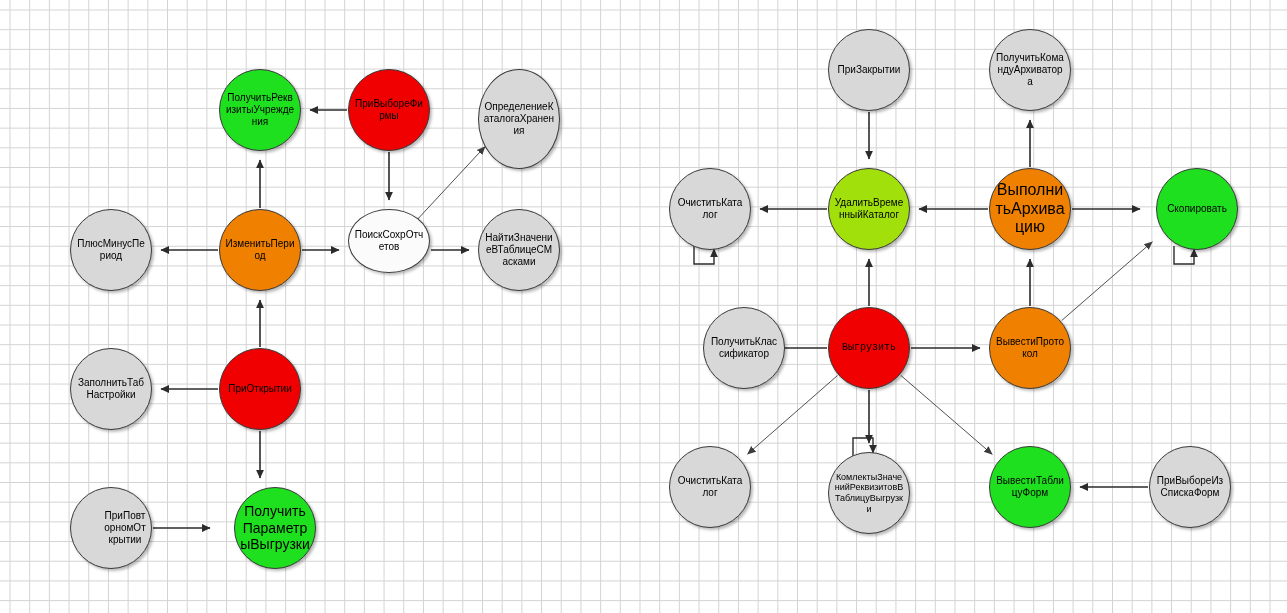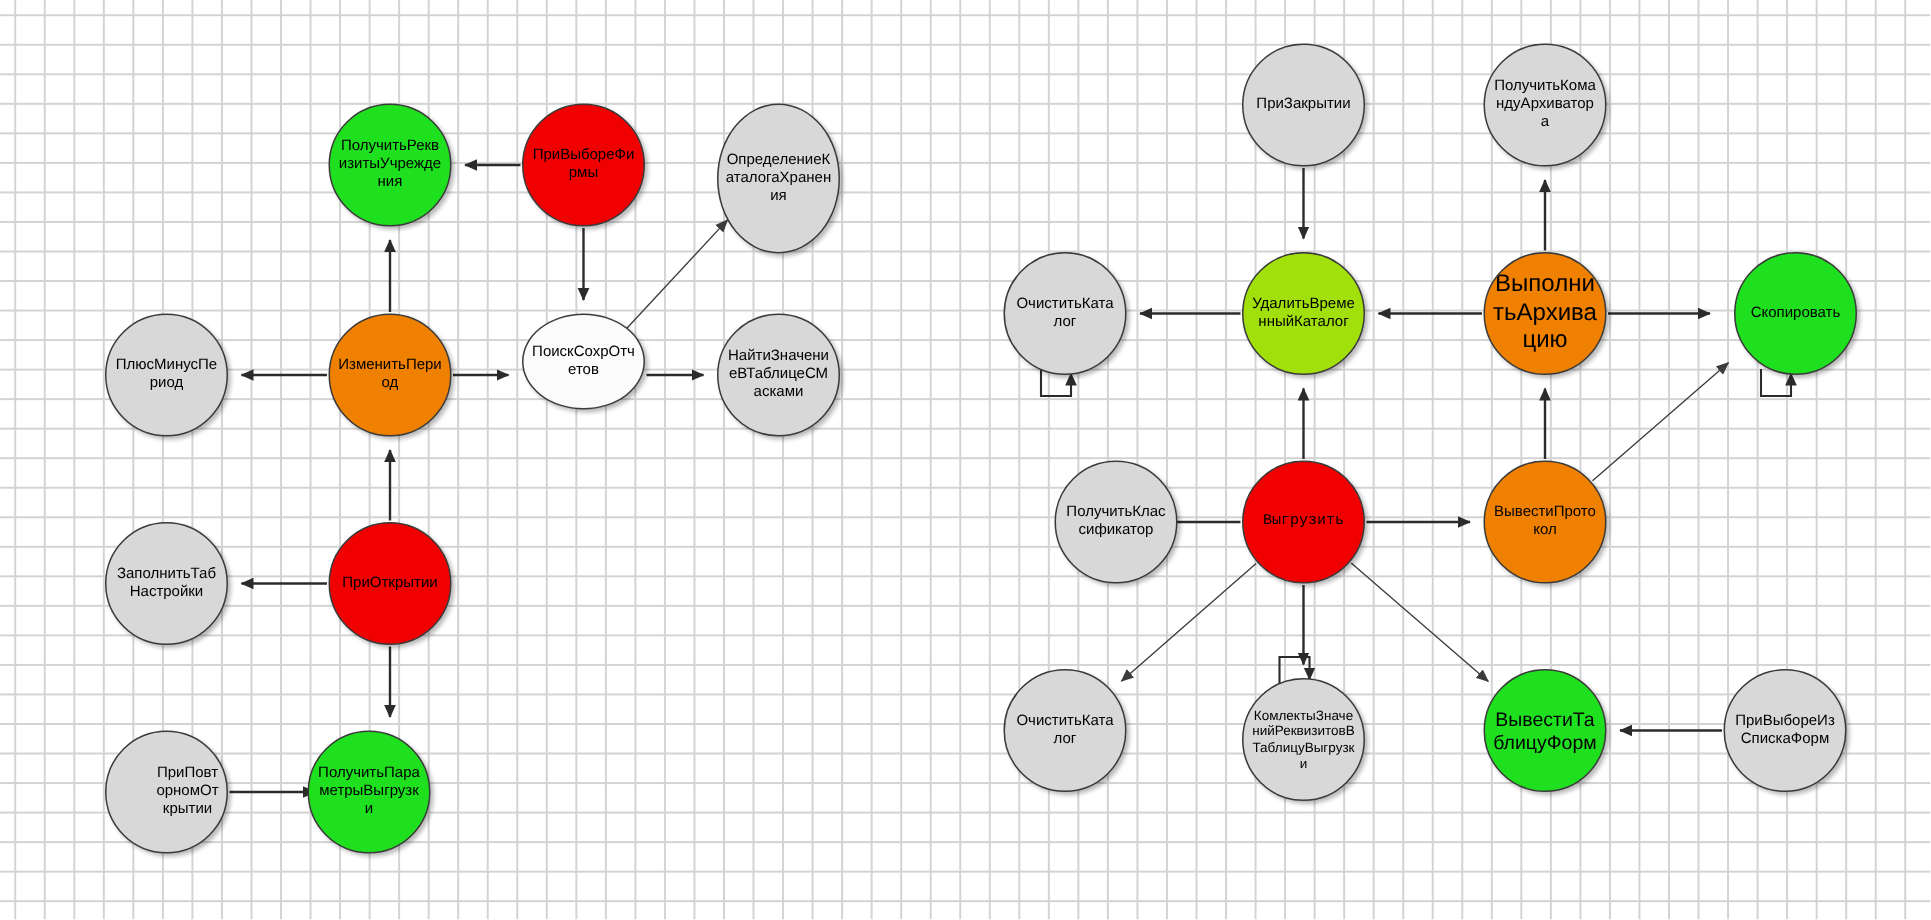--- a/index.html
+++ b/index.html
@@ -125,21 +125,21 @@
       </div>
       <div class="node f-gray" style="left: 70px; top: 348px; width: 82px; height: 82px; font-size: 10px;">
         <span class="lbl">ЗаполнитьТабНастройки</span>
       </div>
       <div class="node f-red" style="left: 219px; top: 348px; width: 82px; height: 82px; font-size: 10px;">
         <span class="lbl">ПриОткрытии</span>
       </div>
       <div class="node f-gray" style="left: 70px; top: 487px; width: 82px; height: 82px; font-size: 10px; padding-left: 28px;">
         <span class="lbl">ПриПовторномОткрытии</span>
       </div>
-      <div class="node f-green" style="left: 205px; top: 487px; width: 82px; height: 82px; font-size: 10px;">
+      <div class="node f-green" style="left: 234px; top: 487px; width: 82px; height: 82px; font-size: 14px;">
         <span class="lbl">ПолучитьПараметрыВыгрузки</span>
       </div>
       <div class="node f-gray" style="left: 828px; top: 29px; width: 82px; height: 82px; font-size: 10px;">
         <span class="lbl">ПриЗакрытии</span>
       </div>
       <div class="node f-gray" style="left: 989px; top: 29px; width: 82px; height: 82px; font-size: 10px;">
         <span class="lbl">ПолучитьКомандуАрхиватора</span>
       </div>
       <div class="node f-gray" style="left: 669px; top: 168px; width: 82px; height: 82px; font-size: 10px;">
         <span class="lbl">ОчиститьКаталог</span>
@@ -161,20 +161,20 @@
       </div>
       <div class="node f-orange" style="left: 989px; top: 307px; width: 82px; height: 82px; font-size: 10px;">
         <span class="lbl">ВывестиПротокол</span>
       </div>
       <div class="node f-gray" style="left: 669px; top: 446px; width: 82px; height: 82px; font-size: 10px;">
         <span class="lbl">ОчиститьКаталог</span>
       </div>
       <div class="node f-gray" style="left: 828px; top: 452px; width: 82px; height: 82px; font-size: 9px;">
         <span class="lbl">КомлектыЗначенийРеквизитовВТаблицуВыгрузки</span>
       </div>
-      <div class="node f-green" style="left: 989px; top: 446px; width: 82px; height: 82px; font-size: 13px;">
+      <div class="node f-green" style="left: 989px; top: 446px; width: 82px; height: 82px; font-size: 10px;">
         <span class="lbl">ВывестиТаблицуФорм</span>
       </div>
       <div class="node f-gray" style="left: 1149px; top: 446px; width: 82px; height: 82px; font-size: 10px;">
         <span class="lbl">ПриВыбореИзСпискаФорм</span>
       </div>
     </div>
 </div>
 
 </body></html>

